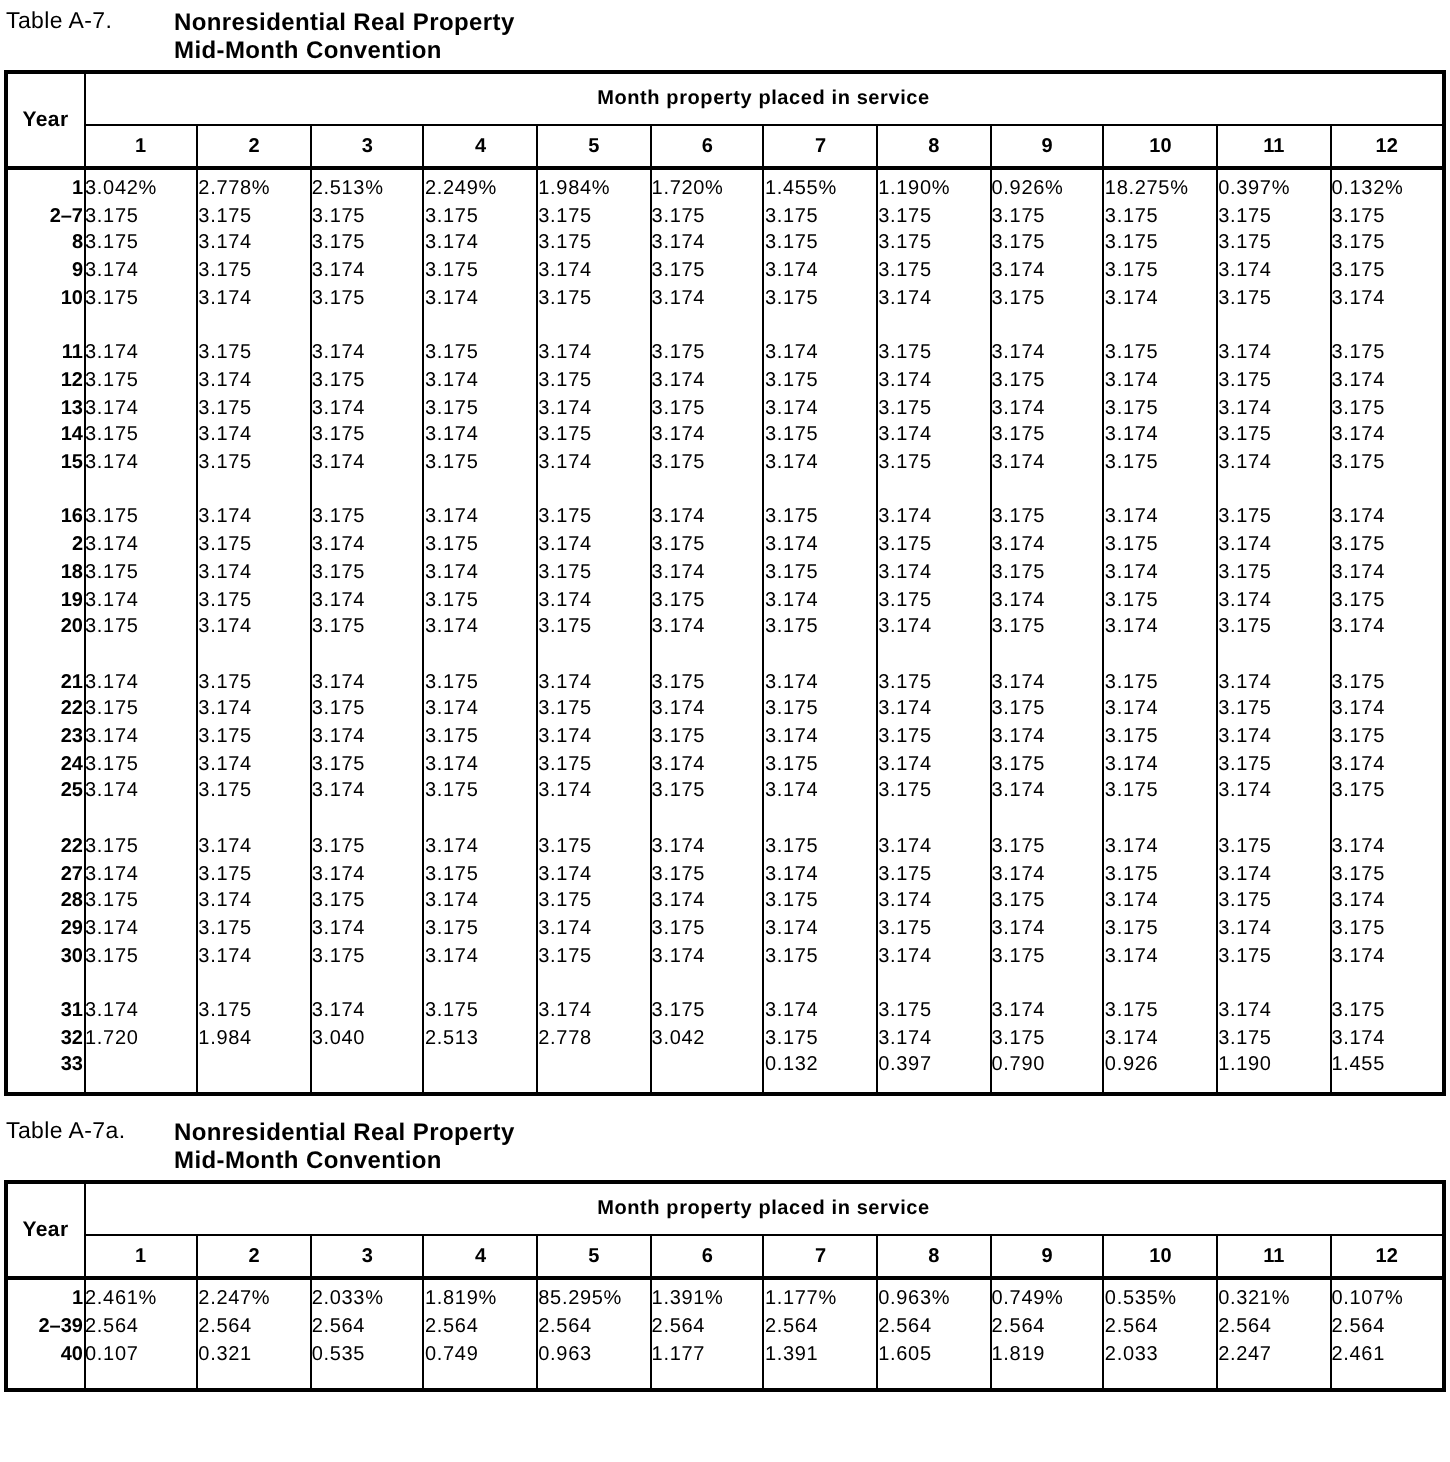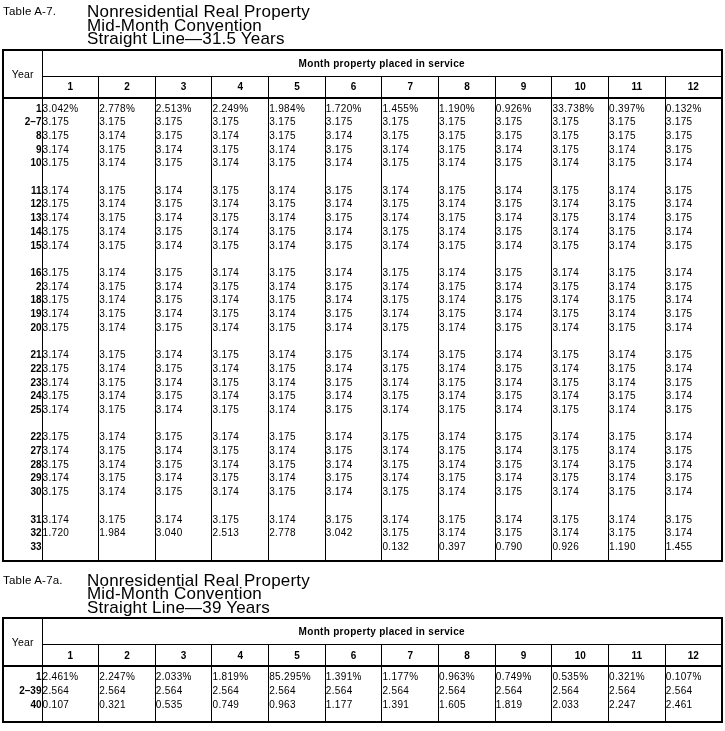--- a/index.html
+++ b/index.html
@@ -6,35 +6,35 @@
   body {
     width:725px; height:731px; overflow:hidden;
     font-family:"Liberation Sans", sans-serif;
     color:#000;
     -webkit-font-smoothing:antialiased;
   }
   .page { position:relative; width:725px; height:731px; background:#fff; }
 
   .title-block { display:flex; align-items:flex-start; margin:5px 0 3px 3px; }
   .tbl-label { width:84px; font-size:11.5px; line-height:13.5px; letter-spacing:0.2px; }
-  .tbl-titles { font-weight:normal; font-size:17px; line-height:13.5px; letter-spacing:0.2px; }
+  .tbl-titles { font-weight:bold; font-size:12px; line-height:13.5px; letter-spacing:0.2px; }
 
   table.depr {
     border-collapse:collapse;
     table-layout:fixed;
     width:721px;
     margin-left:2px;
     border:2px solid #000;
   }
   table.depr th, table.depr td { padding:0; margin:0; }
 
   th.year-head {
     border-right:1px solid #000;
     border-bottom:2px solid #000;
-    font-size:10.5px; font-weight:normal; text-align:center; vertical-align:middle;
+    font-size:10.5px; font-weight:bold; text-align:center; vertical-align:middle;
     letter-spacing:0.2px;
   }
   th.month-span {
     border-bottom:1px solid #000;
     font-size:10px; font-weight:bold; text-align:center; vertical-align:middle;
     height:25px; letter-spacing:0.3px;
   }
   th.mnum {
     border-left:1px solid #000;
     border-bottom:2px solid #000;
@@ -57,21 +57,20 @@
 <body>
 
 <div class="page">
 
   <section>
     <div class="title-block">
       <div class="tbl-label">Table A-7.</div>
       <div class="tbl-titles">
         <div>Nonresidential Real Property</div>
         <div>Mid-Month Convention</div>
-        <div>Straight Line—31.5 Years</div>
       </div>
     </div>
     <table class="depr">
         <colgroup>
           <col style="width: 39px;">
           <col>
           <col>
           <col>
           <col>
           <col>
@@ -123,21 +122,21 @@
             <td class="year">1</td>
             <td class="val">3.042%</td>
             <td class="val">2.778%</td>
             <td class="val">2.513%</td>
             <td class="val">2.249%</td>
             <td class="val">1.984%</td>
             <td class="val">1.720%</td>
             <td class="val">1.455%</td>
             <td class="val">1.190%</td>
             <td class="val">0.926%</td>
-            <td class="val">33.738%</td>
+            <td class="val">18.275%</td>
             <td class="val">0.397%</td>
             <td class="val">0.132%</td>
           </tr>
           <tr>
             <td class="year">2–7</td>
             <td class="val">3.175</td>
             <td class="val">3.175</td>
             <td class="val">3.175</td>
             <td class="val">3.175</td>
             <td class="val">3.175</td>
@@ -632,21 +631,20 @@
         </tbody>
       </table>
   </section>
 
   <section style="margin-top:12px;">
     <div class="title-block">
       <div class="tbl-label">Table A-7a.</div>
       <div class="tbl-titles">
         <div>Nonresidential Real Property</div>
         <div>Mid-Month Convention</div>
-        <div>Straight Line—39 Years</div>
       </div>
     </div>
     <table class="depr">
         <colgroup>
           <col style="width: 39px;">
           <col>
           <col>
           <col>
           <col>
           <col>

